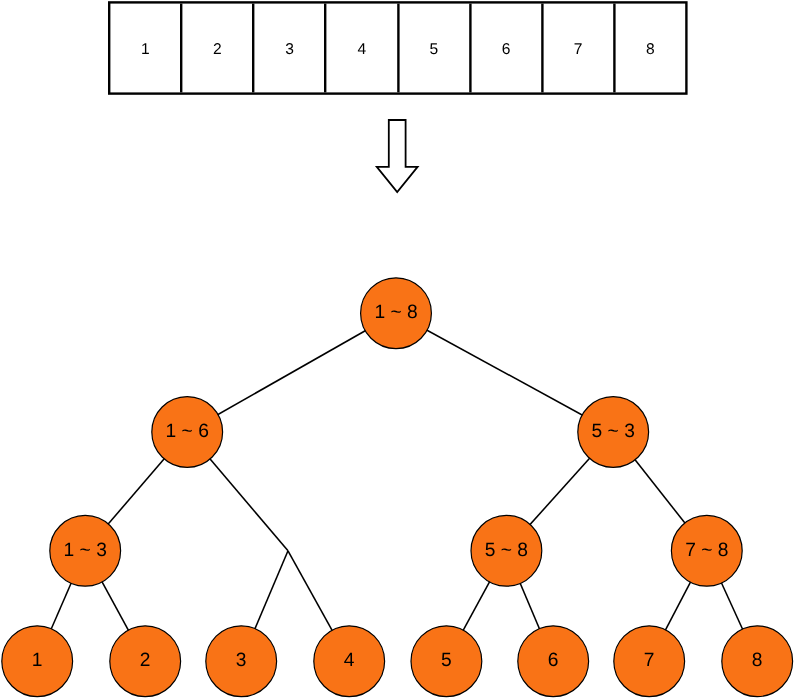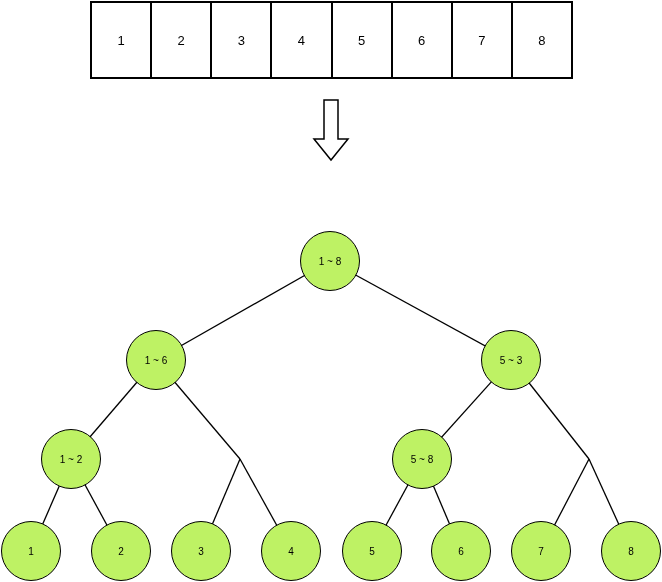--- a/index.html
+++ b/index.html
@@ -34,25 +34,25 @@
   
   .arrow-svg { position: absolute; left: 304px; top: 96px; }
   
   .edges-svg { position: absolute; left: 0; top: 0; }
   .node {
     position: absolute;
     width: 60px; height: 60px;
     box-sizing: border-box;
     border: 1.4px solid #000000;
     border-radius: 50%;
-    background: #bef264;
+    background: #f97316;
     display: flex;
     align-items: center;
     justify-content: center;
-    font-size: 10px;
+    font-size: 16px;
     white-space: nowrap;
   }
 </style>
 </head>
 <body>
 
 <div class="canvas">
 
   <div class="array">
     <div class="cell">1</div>
@@ -84,22 +84,23 @@
       <line x1="422" y1="459" x2="372" y2="551"></line>
       <line x1="422" y1="459" x2="461" y2="551"></line>
       <line x1="589" y1="459" x2="541" y2="551"></line>
       <line x1="589" y1="459" x2="631" y2="551"></line>
     </g>
   </svg>
 
   <div class="node" style="left:300px;top:231px">1 ~ 8</div>
   <div class="node" style="left:126px;top:330px">1 ~ 6</div>
   <div class="node" style="left:481px;top:330px">5 ~ 3</div>
-  <div class="node" style="left:41px;top:429px">1 ~ 2</div>
+  <div class="node" style="left:41px;top:429px">1 ~ 3</div>
   <div class="node" style="left:392px;top:429px">5 ~ 8</div>
+  <div class="node" style="left:559px;top:429px">7 ~ 8</div>
   <div class="node" style="left:1px;top:521px">1</div>
   <div class="node" style="left:91px;top:521px">2</div>
   <div class="node" style="left:171px;top:521px">3</div>
   <div class="node" style="left:261px;top:521px">4</div>
   <div class="node" style="left:342px;top:521px">5</div>
   <div class="node" style="left:431px;top:521px">6</div>
   <div class="node" style="left:511px;top:521px">7</div>
   <div class="node" style="left:601px;top:521px">8</div>
 
 </div>

